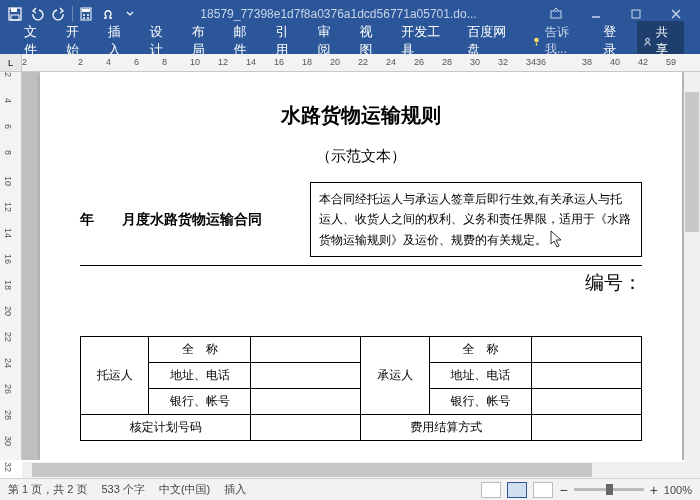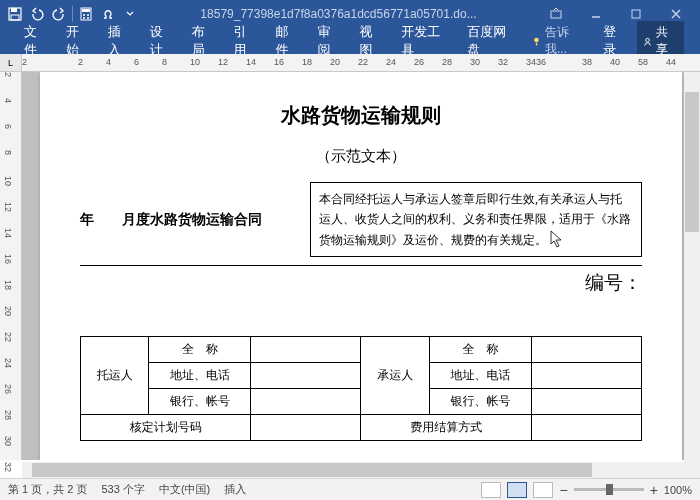--- a/index.html
+++ b/index.html
@@ -114,22 +114,22 @@
       </div>
   </div>
 </div>
 
 <div class="menubar">
   <div class="menu-item">文件</div>
   <div class="menu-item">开始</div>
   <div class="menu-item">插入</div>
   <div class="menu-item">设计</div>
   <div class="menu-item">布局</div>
+  <div class="menu-item">邮件</div>
   <div class="menu-item">引用</div>
-  <div class="menu-item">邮件</div>
   <div class="menu-item">审阅</div>
   <div class="menu-item">视图</div>
   <div class="menu-item">开发工具</div>
   <div class="menu-item">百度网盘</div>
   <div class="menu-tell">
       <svg width="12" height="12" viewBox="0 0 12 12">
         <circle cx="6" cy="5" r="2.5" fill="#ffd966"></circle>
         <line x1="6" y1="8" x2="6" y2="11" stroke="#ffd966" stroke-width="1.5"></line>
       </svg>
       <span>告诉我...</span>
@@ -162,22 +162,22 @@
       <span class="ruler-num" style="left: 336px;">22</span>
       <span class="ruler-num" style="left: 364px;">24</span>
       <span class="ruler-num" style="left: 392px;">26</span>
       <span class="ruler-num" style="left: 420px;">28</span>
       <span class="ruler-num" style="left: 448px;">30</span>
       <span class="ruler-num" style="left: 476px;">32</span>
       <span class="ruler-num" style="left: 504px;">34</span>
       <span class="ruler-num" style="left: 514px;">36</span>
       <span class="ruler-num" style="left: 560px;">38</span>
       <span class="ruler-num" style="left: 588px;">40</span>
-      <span class="ruler-num" style="left: 616px;">58</span>
-      <span class="ruler-num" style="left: 644px;">44</span>
+      <span class="ruler-num" style="left: 616px;">42</span>
+      <span class="ruler-num" style="left: 644px;">59</span>
     </div>
 </div>
 
 <div class="doc-area">
   <div class="ruler-v" id="vruler">
       <span class="rv-num" style="top: 0px;">2</span>
       <span class="rv-num" style="top: 26px;">4</span>
       <span class="rv-num" style="top: 52px;">6</span>
       <span class="rv-num" style="top: 78px;">8</span>
       <span class="rv-num" style="top: 104px;">10</span>

